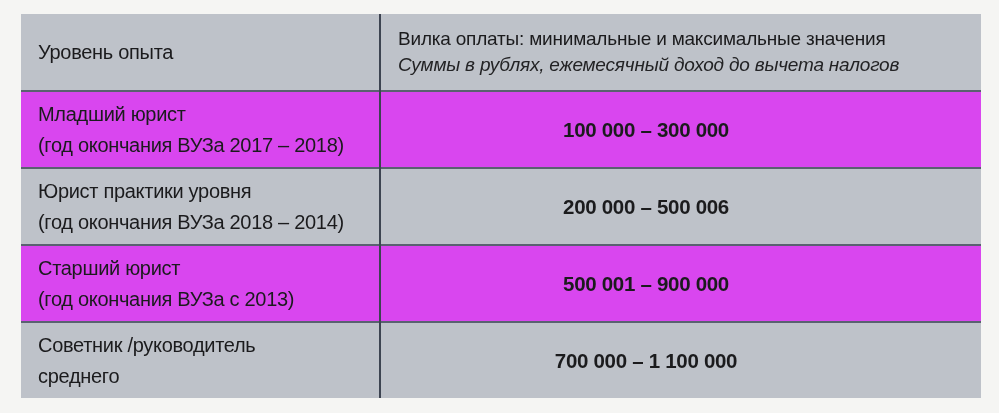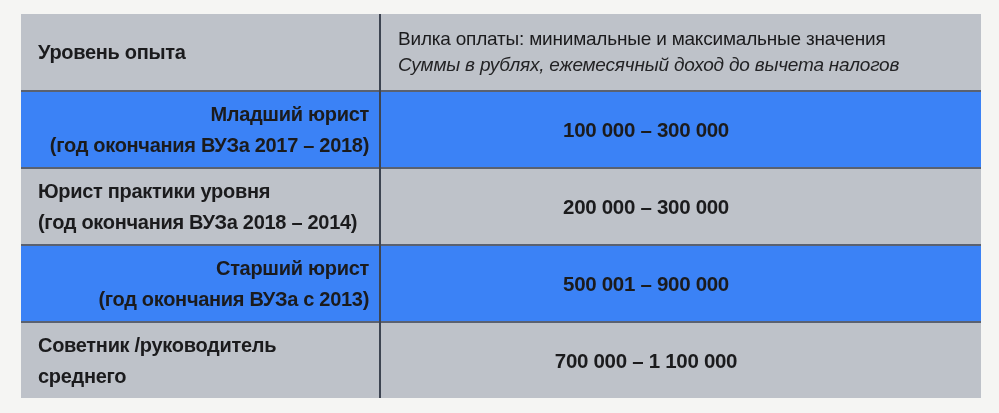--- a/index.html
+++ b/index.html
@@ -19,30 +19,30 @@
     position: absolute;
     left: 21px;
     top: 14px;
     width: 960px;
     color: #1b1b1d;
   }
   .row { display: flex; height: 77px; }
   .row.header { height: 76px; }
   .row + .row { border-top: 2px solid #5a6170; }
   .bg-gray  { background: #bec2c9; }
-  .bg-light { background: #3b82f6; text-align: right; }
+  .bg-light { background: #d946ef; }
   .cell { height: 100%; }
   .c1 {
     width: 358px;
     display: flex;
     flex-direction: column;
     justify-content: center;
     padding-left: 17px;
     padding-right: 10px;
-    font-weight: 700;
+    font-weight: 400;
     font-size: 20px;
     line-height: 31px;
     letter-spacing: -0.3px;
   }
   .c2 { width: 602px; padding-left: 24px; }
   .c2.head {
     display: flex;
     flex-direction: column;
     justify-content: center;
     padding-left: 19px;
@@ -92,21 +92,21 @@
         <div>(год окончания ВУЗа 2017 – 2018)</div>
       </div>
       <div class="cell c2 value">100 000 – 300 000</div>
     </div>
 
     <div class="row bg-gray">
       <div class="cell c1">
         <div>Юрист практики уровня</div>
         <div>(год окончания ВУЗа 2018 – 2014)</div>
       </div>
-      <div class="cell c2 value">200 000 – 300 000</div>
+      <div class="cell c2 value">200 000 – 500 006</div>
     </div>
 
     <div class="row bg-light">
       <div class="cell c1">
         <div>Старший юрист</div>
         <div>(год окончания ВУЗа с 2013)</div>
       </div>
       <div class="cell c2 value">500 001 – 900 000</div>
     </div>
 

